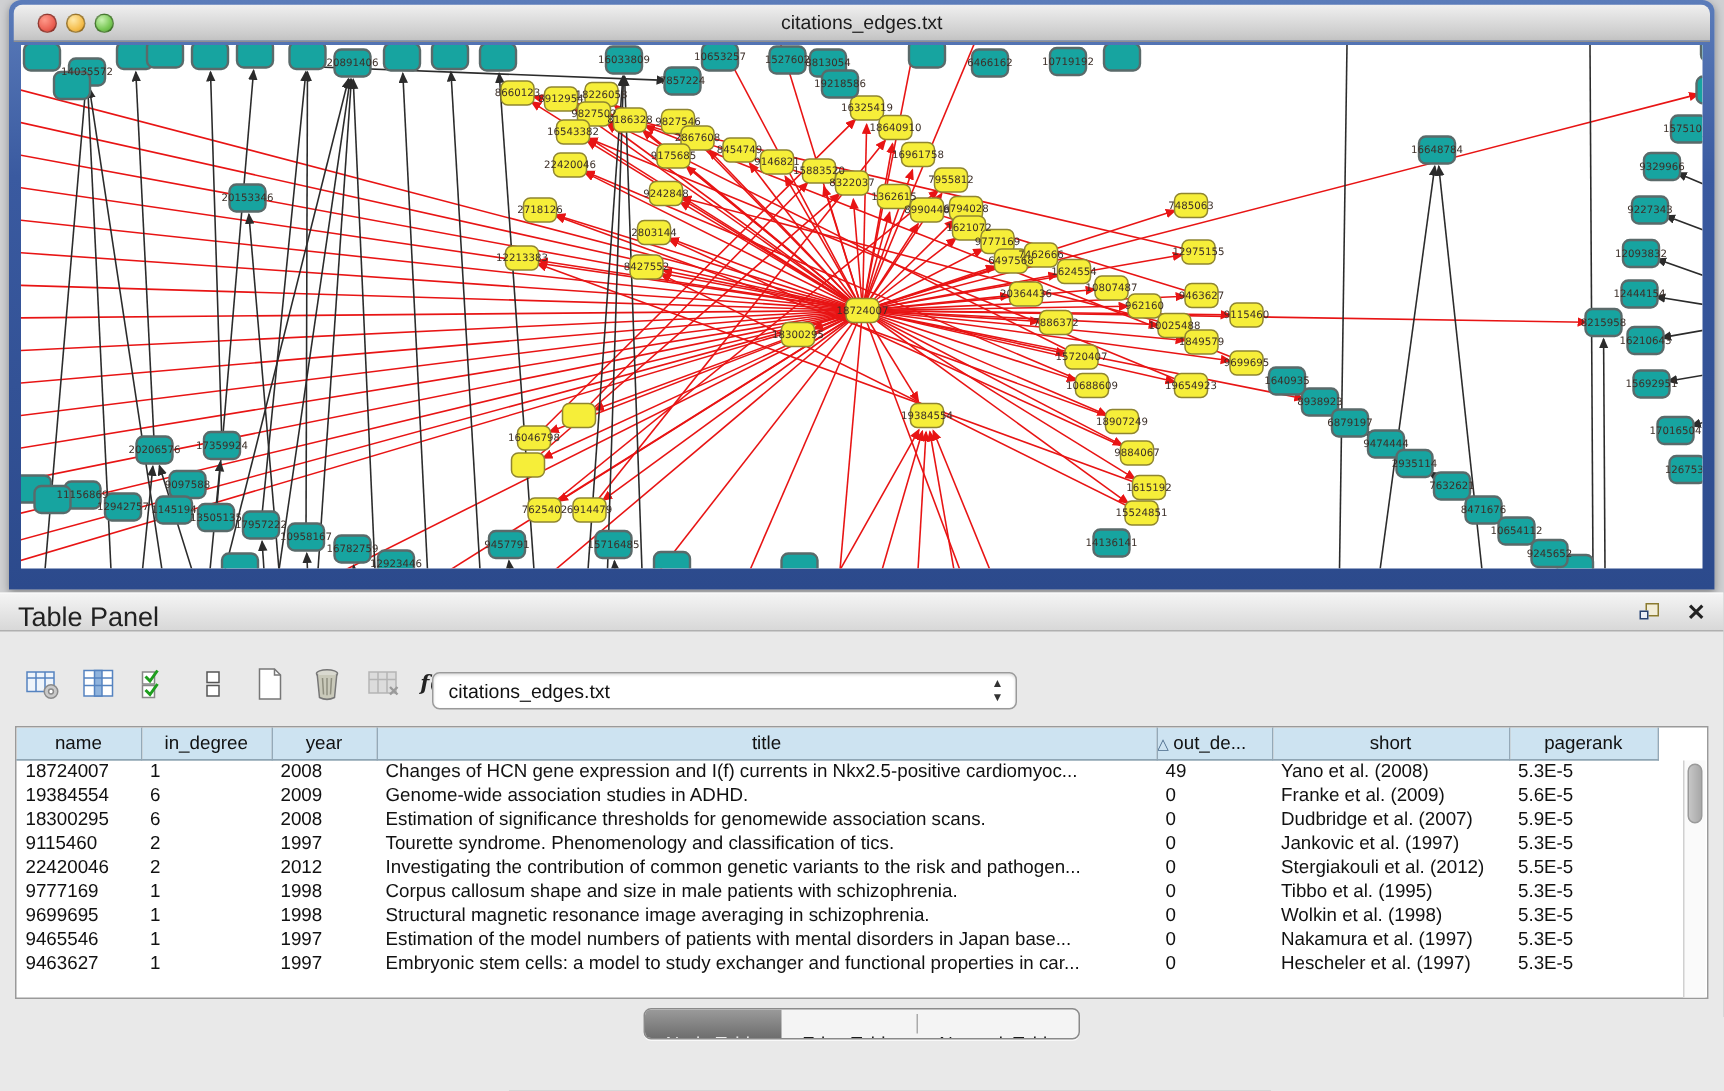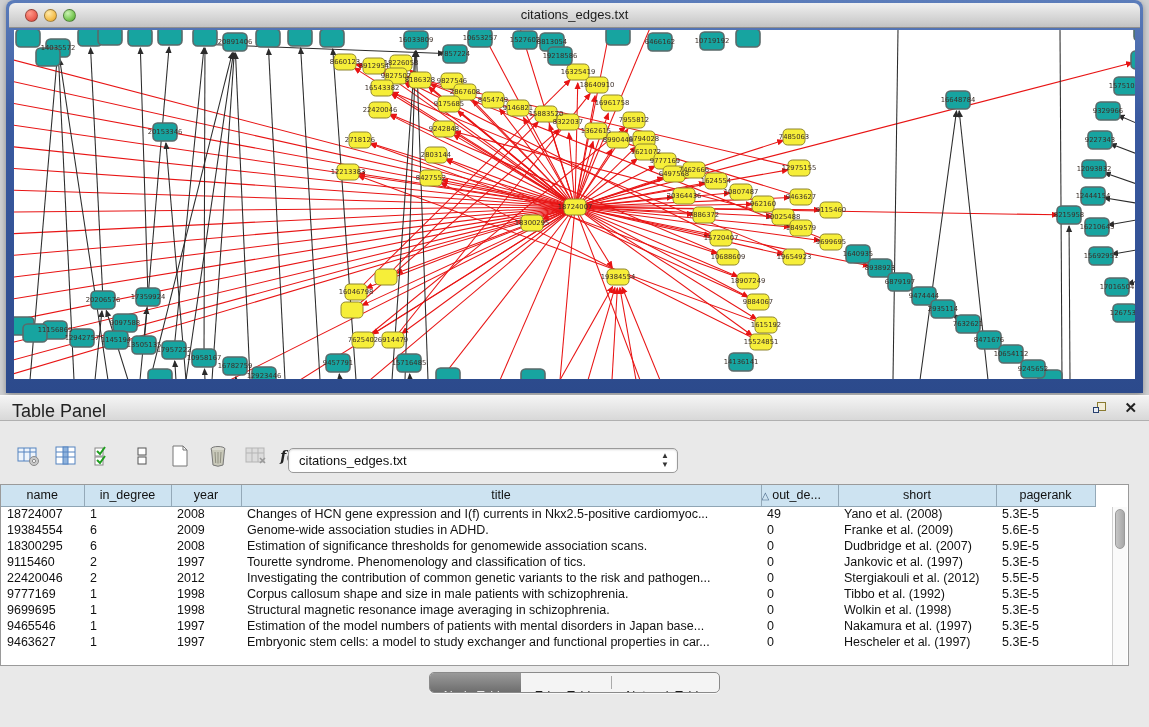--- a/index.html
+++ b/index.html
@@ -31,21 +31,21 @@
   #float-btn .sq2 { position:absolute; left:0; top:6px; width:6px; height:6px; border:1px solid #27406e; background:#e9edf5; }
   #close-btn { position:absolute; right:12px; top:3px; font-size:15px; font-weight:bold; color:#222; }
 
   #toolbar { position:absolute; left:14px; top:46px; height:30px; display:flex; align-items:center; gap:10px; }
   .tool { width:28px; height:26px; display:flex; align-items:center; justify-content:center; background:transparent; border:none; }
   #combo { position:absolute; left:288px; top:53px; width:390px; height:25px; background:#ffffff;
     border:1px solid #9a9a9a; border-radius:5px; box-shadow:inset 0 1px 2px rgba(0,0,0,.15); }
   #combo-label { position:absolute; left:10px; top:4px; font-size:13px; color:#111; }
   #combo-arrows { position:absolute; right:8px; top:2px; font-size:8px; line-height:9px; color:#333; text-align:center; }
 
-  #table-wrap { position:absolute; left:0; top:89px; width:1129px; height:182px; background:#ffffff; border:1px solid #9a9a9a; }
+  #table-wrap { position:absolute; left:10px; top:89px; width:1129px; height:182px; background:#ffffff; border:1px solid #9a9a9a; }
   table { border-collapse:collapse; table-layout:fixed; width:1094px; font-size:12.5px; }
   th { height:21px; background:#cde3f1; border-right:1px solid #94a9b8; border-bottom:1px solid #8fa5b4;
        font-weight:normal; color:#111; text-align:center; overflow:hidden; white-space:nowrap; }
   th.sorted { text-align:left; padding-left:0; }
   .tri { color:#4a6a8a; font-size:10px; padding-right:3px; }
   td { height:16px; padding:0 0 0 6px; color:#111; white-space:nowrap; overflow:hidden; }
   #vscroll { position:absolute; right:1px; top:22px; width:15px; height:158px; background:#fafafa; border-left:1px solid #d0d0d0; }
   #vthumb { position:absolute; left:2px; top:2px; width:10px; height:40px; border-radius:5px;
             background:linear-gradient(90deg,#c6c6c6,#a8a8a8); border:1px solid #9a9a9a; }
 
@@ -614,21 +614,21 @@
               <td>0</td>
               <td>Stergiakouli et al. (2012)</td>
               <td>5.5E-5</td>
             </tr>
             <tr>
               <td>9777169</td>
               <td>1</td>
               <td>1998</td>
               <td>Corpus callosum shape and size in male patients with schizophrenia.</td>
               <td>0</td>
-              <td>Tibbo et al. (1992)</td>
+              <td>Tibbo et al. (1995)</td>
               <td>5.3E-5</td>
             </tr>
             <tr>
               <td>9699695</td>
               <td>1</td>
               <td>1998</td>
               <td>Structural magnetic resonance image averaging in schizophrenia.</td>
               <td>0</td>
               <td>Wolkin et al. (1998)</td>
               <td>5.3E-5</td>

